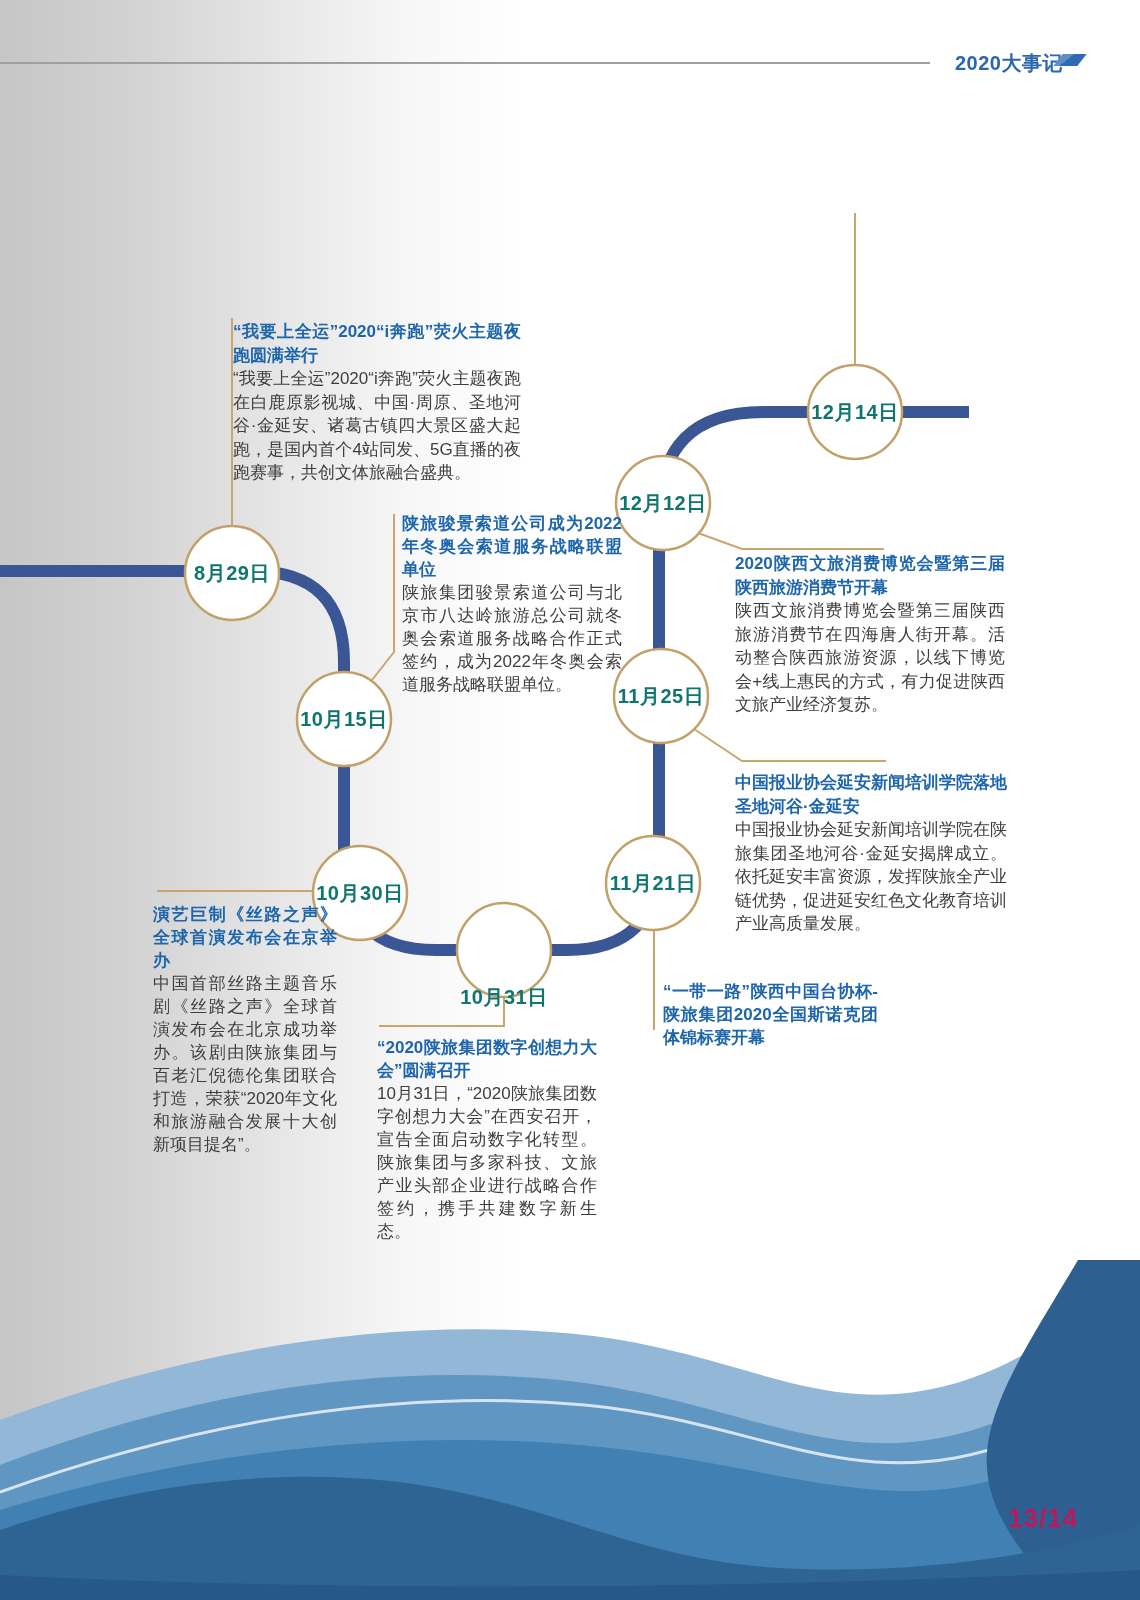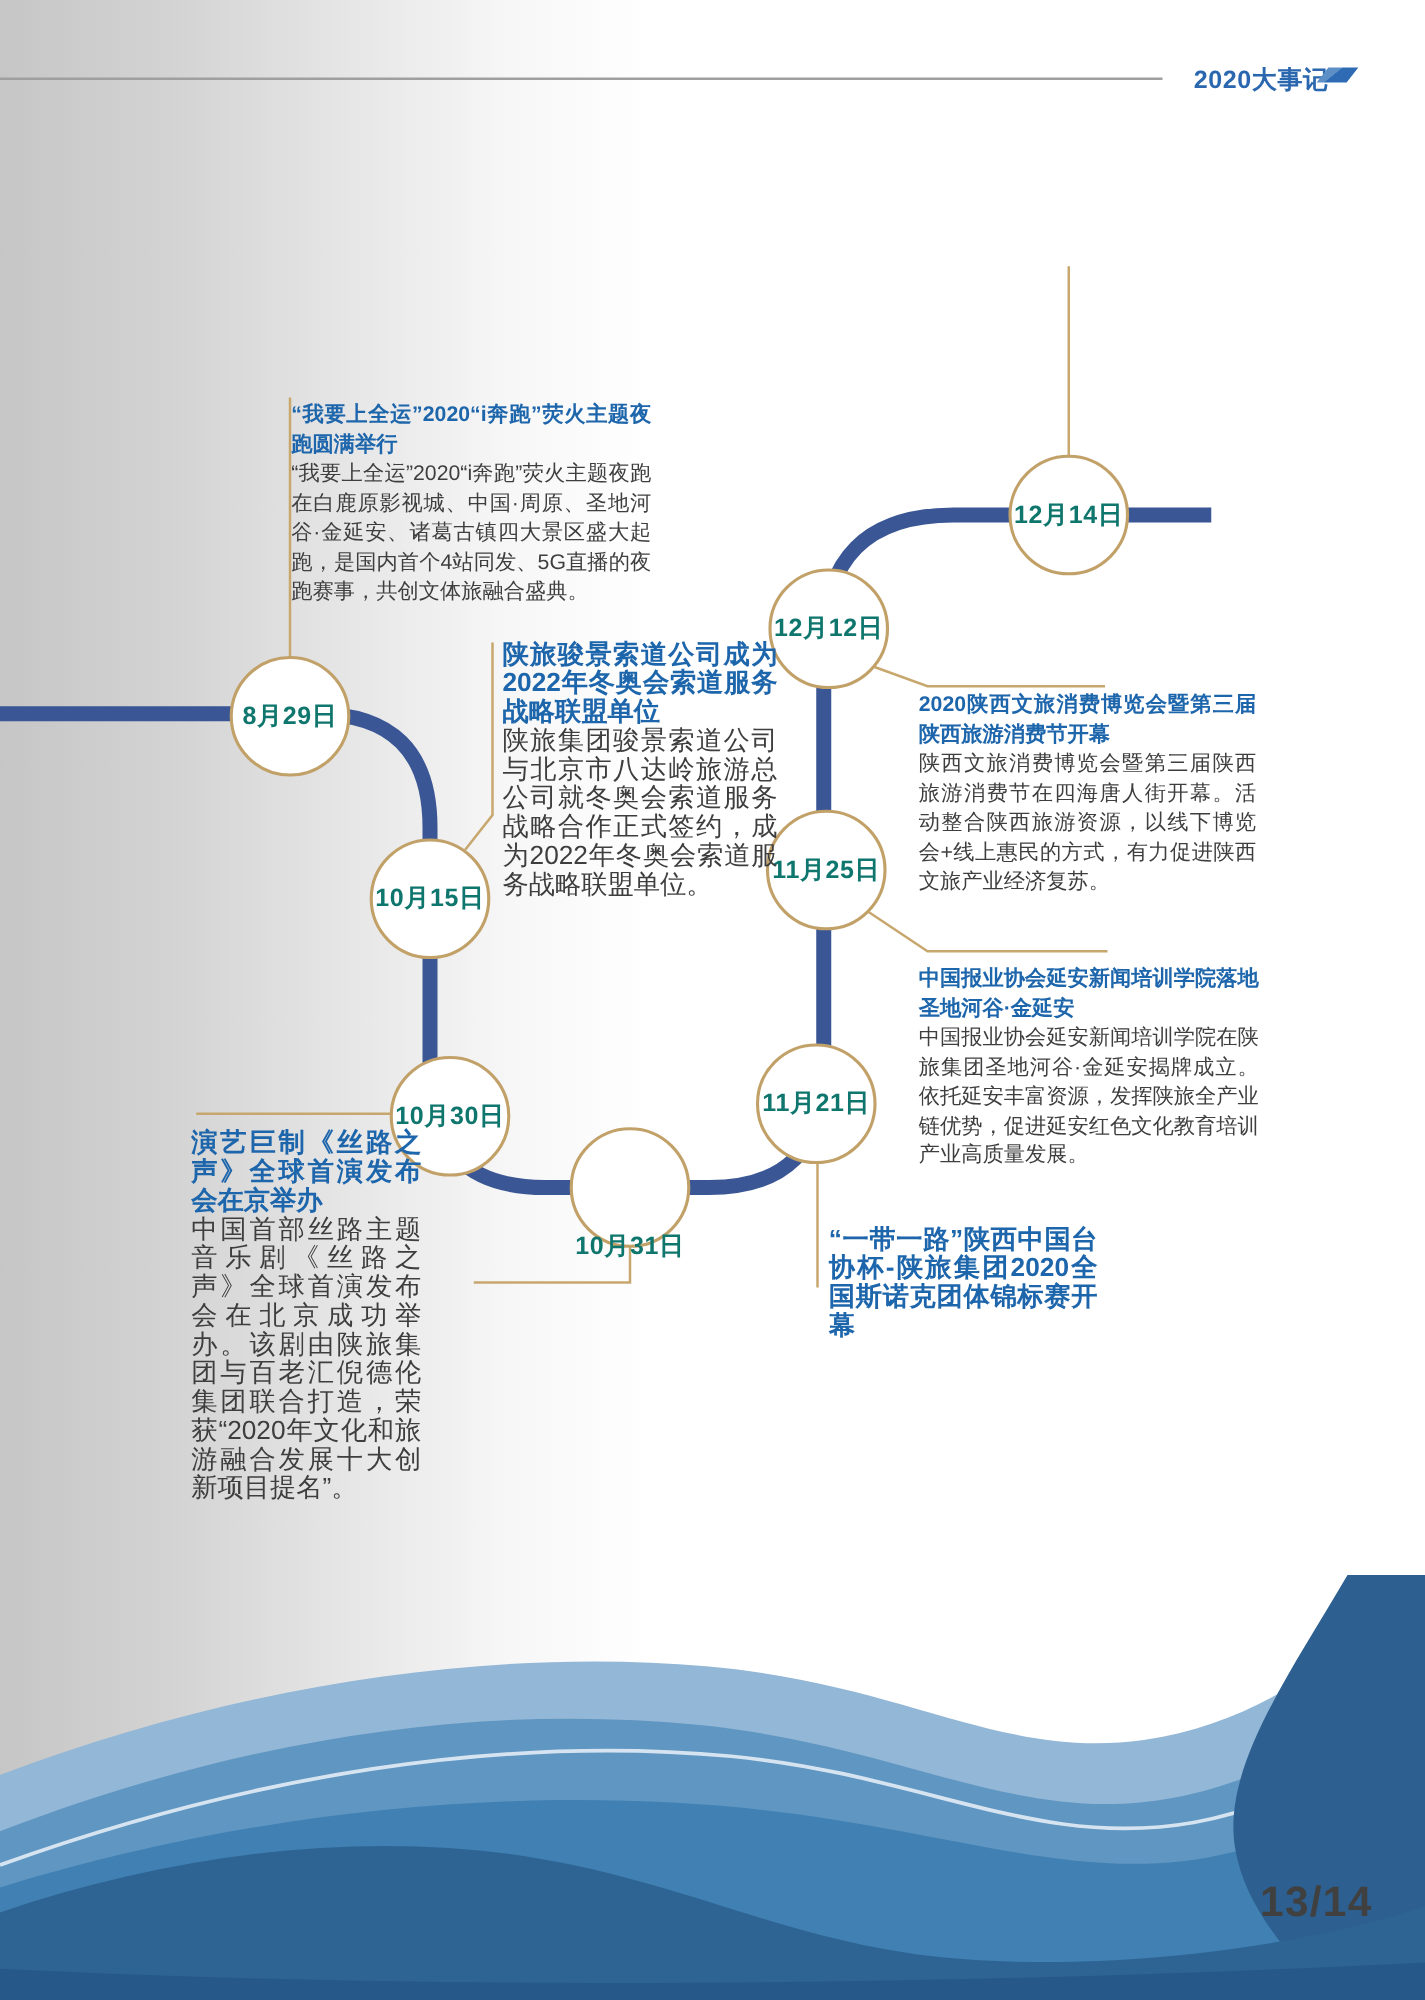--- a/index.html
+++ b/index.html
@@ -14,33 +14,33 @@
   
   .timeline-svg{position:absolute;left:0;top:0;}
   
   .date-label{position:absolute;width:120px;height:26px;line-height:26px;text-align:center;
     font-size:20px;font-weight:bold;color:#0f766e;letter-spacing:0.5px;}
   
   .event{position:absolute;text-align:justify;}
   .event h3{margin:0;color:#1E66AC;font-weight:bold;}
   .event p{margin:0;color:#3E3E3E;}
   .fs17 h3,.fs17 p{font-size:17px;line-height:23.5px;}
-  .fs16 h3,.fs16 p{font-size:21px;line-height:23px;}
+  .fs16 h3,.fs16 p{font-size:17px;line-height:23px;}
   .e0{left:233px;top:320px;width:288px;}
   .e1{left:402px;top:512px;width:220px;}
   .e2{left:153px;top:903px;width:184px;}
   .e3{left:377px;top:1036px;width:220px;}
   .e4{left:663px;top:980px;width:215px;}
   .e5{left:735px;top:771px;width:272px;}
   .e6{left:735px;top:552px;width:270px;}
   .e7{left:563px;top:207px;width:286px;}
   
   .waves{position:absolute;left:0;top:1230px;width:1140px;height:370px;}
-  .page-number{position:absolute;left:1008px;top:1503px;width:90px;text-align:right;
-    color:#404040;font-size:34px;font-weight:bold;letter-spacing:1px;}
+  .page-number{position:absolute;left:1008px;top:1503px;width:90px;text-align:left;
+    color:#be185d;font-size:26px;font-weight:bold;letter-spacing:1px;}
 </style>
 </head>
 <body>
 
 <div class="page">
   <div class="left-shade"></div>
 
   <div class="header-rule"></div>
   <div class="header-title">2020大事记</div>
   <div class="brand-swoosh"></div>
@@ -86,20 +86,24 @@
     <p>“我要上全运”2020“i奔跑”荧火主题夜跑在白鹿原影视城、中国·周原、圣地河谷·金延安、诸葛古镇四大景区盛大起跑，是国内首个4站同发、5G直播的夜跑赛事，共创文体旅融合盛典。</p>
   </div>
   <div class="event e1 fs16">
     <h3>陕旅骏景索道公司成为2022年冬奥会索道服务战略联盟单位</h3>
     <p>陕旅集团骏景索道公司与北京市八达岭旅游总公司就冬奥会索道服务战略合作正式签约，成为2022年冬奥会索道服务战略联盟单位。</p>
   </div>
   <div class="event e2 fs16">
     <h3>演艺巨制《丝路之声》全球首演发布会在京举办</h3>
     <p>中国首部丝路主题音乐剧《丝路之声》全球首演发布会在北京成功举办。该剧由陕旅集团与百老汇倪德伦集团联合打造，荣获“2020年文化和旅游融合发展十大创新项目提名”。</p>
   </div>
+  <div class="event e3 fs16">
+    <h3>“2020陕旅集团数字创想力大会”圆满召开</h3>
+    <p>10月31日，“2020陕旅集团数字创想力大会”在西安召开，宣告全面启动数字化转型。陕旅集团与多家科技、文旅产业头部企业进行战略合作签约，携手共建数字新生态。</p>
+  </div>
   <div class="event e4 fs16">
     <h3>“一带一路”陕西中国台协杯-陕旅集团2020全国斯诺克团体锦标赛开幕</h3>
   </div>
   <div class="event e5 fs17">
     <h3>中国报业协会延安新闻培训学院落地圣地河谷·金延安</h3>
     <p>中国报业协会延安新闻培训学院在陕旅集团圣地河谷·金延安揭牌成立。依托延安丰富资源，发挥陕旅全产业链优势，促进延安红色文化教育培训产业高质量发展。</p>
   </div>
   <div class="event e6 fs17">
     <h3>2020陕西文旅消费博览会暨第三届陕西旅游消费节开幕</h3>
     <p>陕西文旅消费博览会暨第三届陕西旅游消费节在四海唐人街开幕。活动整合陕西旅游资源，以线下博览会+线上惠民的方式，有力促进陕西文旅产业经济复苏。</p>

